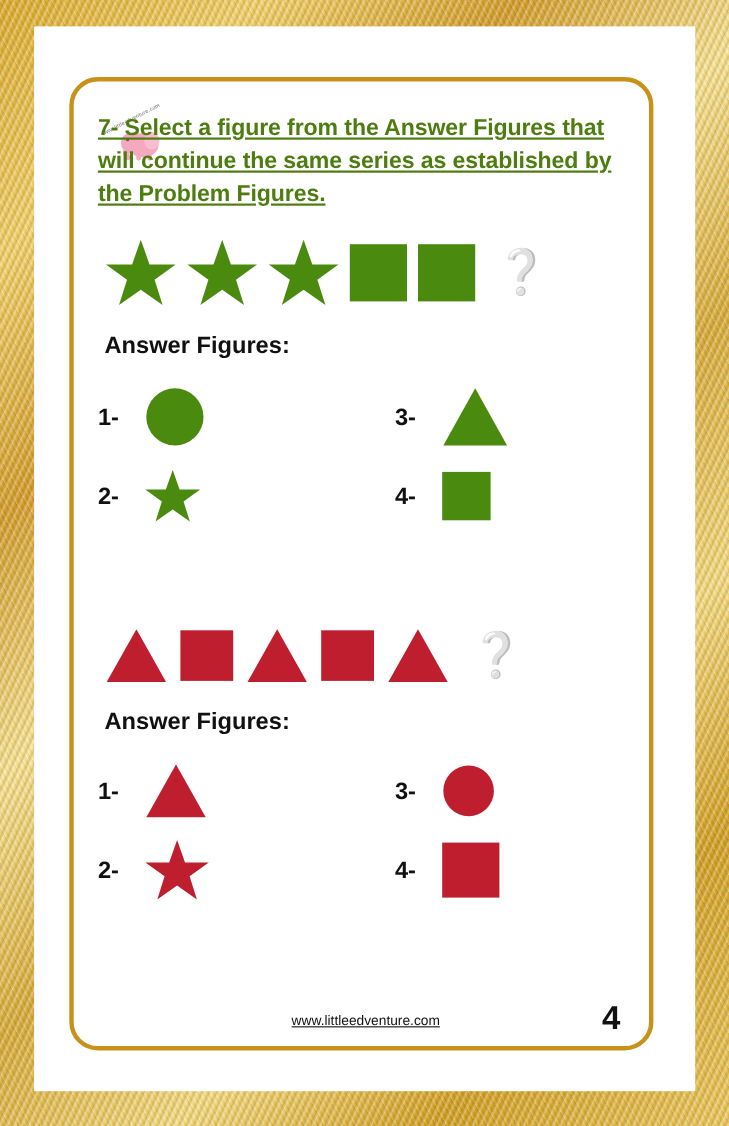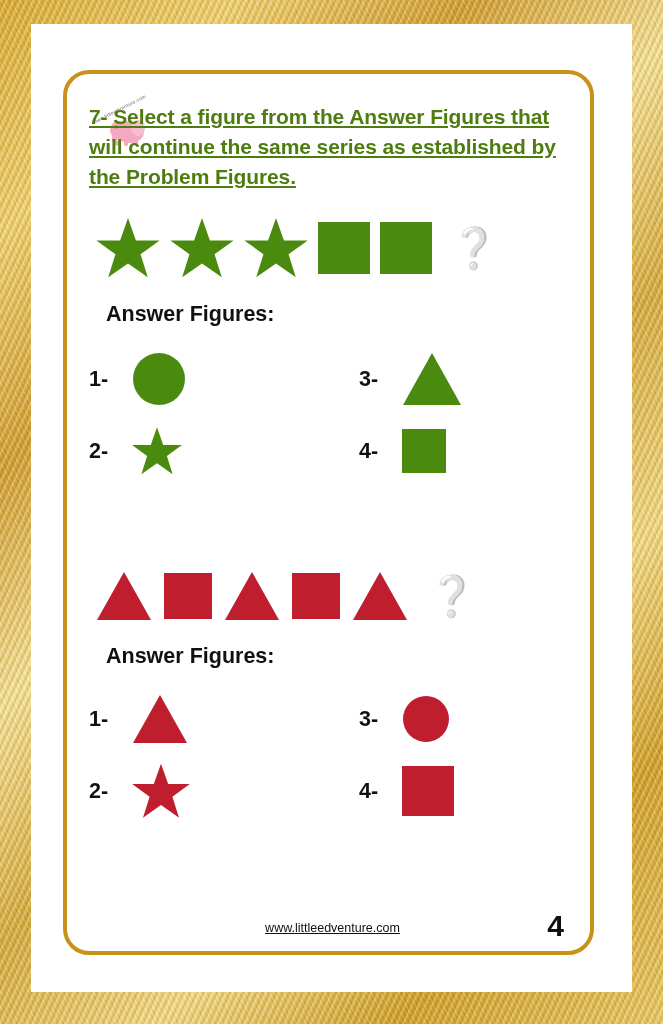--- a/index.html
+++ b/index.html
@@ -84,21 +84,21 @@
     font-size: 40px;
     font-weight: bold;
     color: #111111;
     line-height: 1;
     margin-left: 8px;
   }
   .answers-label {
     font-size: 21.5px;
     font-weight: bold;
     color: #111111;
-    padding-left: 39px;
+    padding-left: 28px;
   }
   .opt-grid {
     display: grid;
     grid-template-columns: 270px 260px;
     padding-left: 22px;
   }
   .opt {
     display: flex;
     align-items: center;
     height: 72px;

